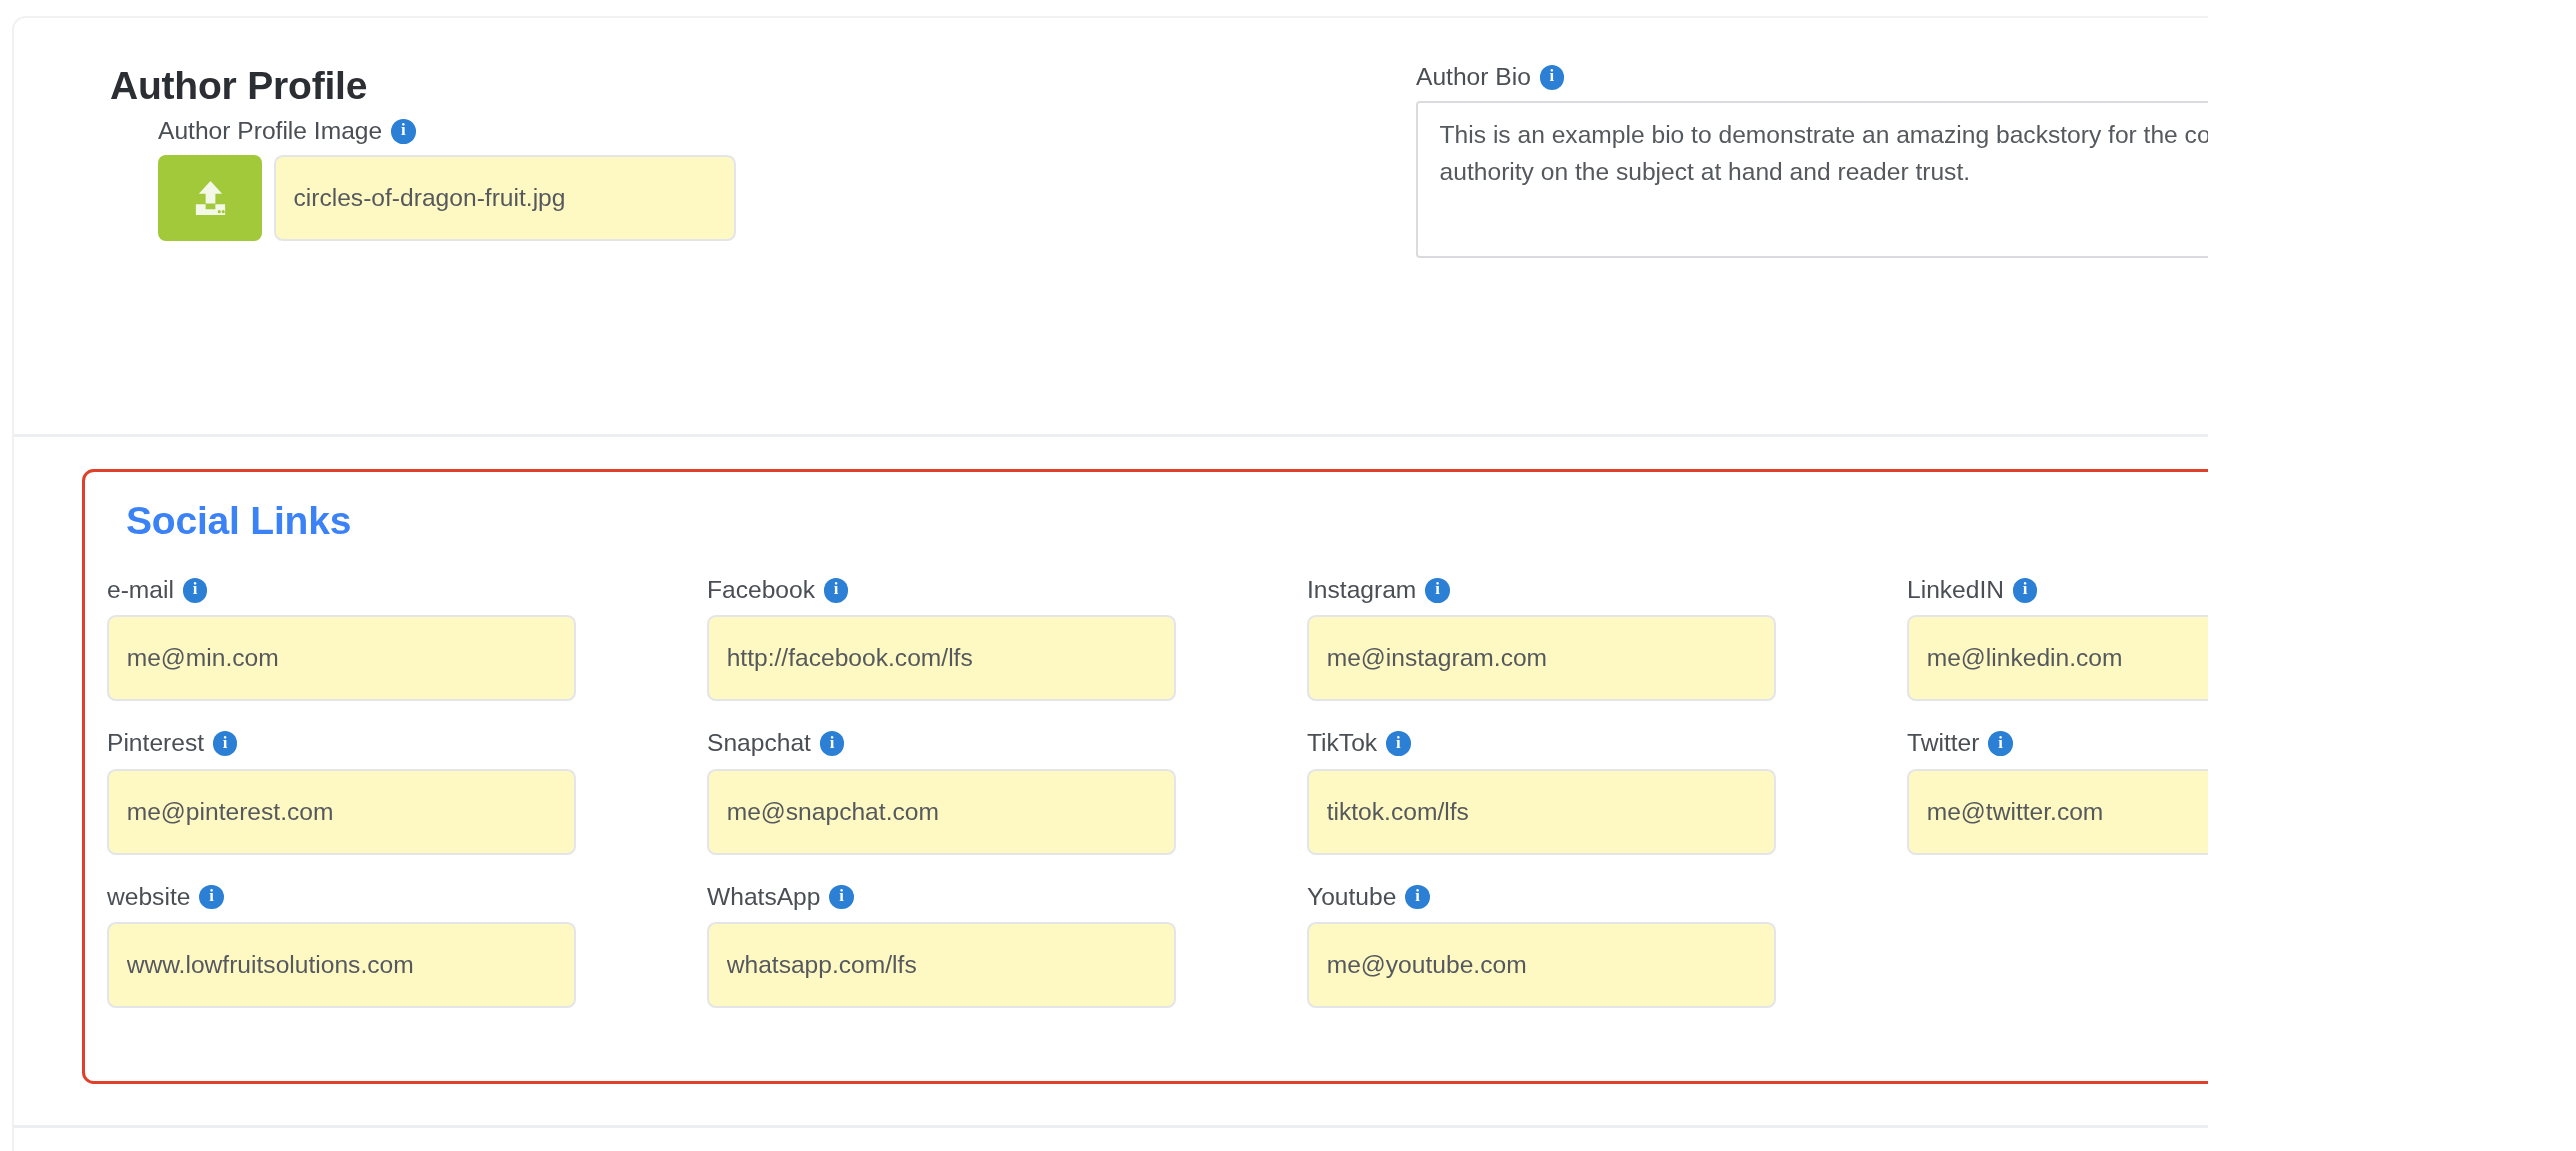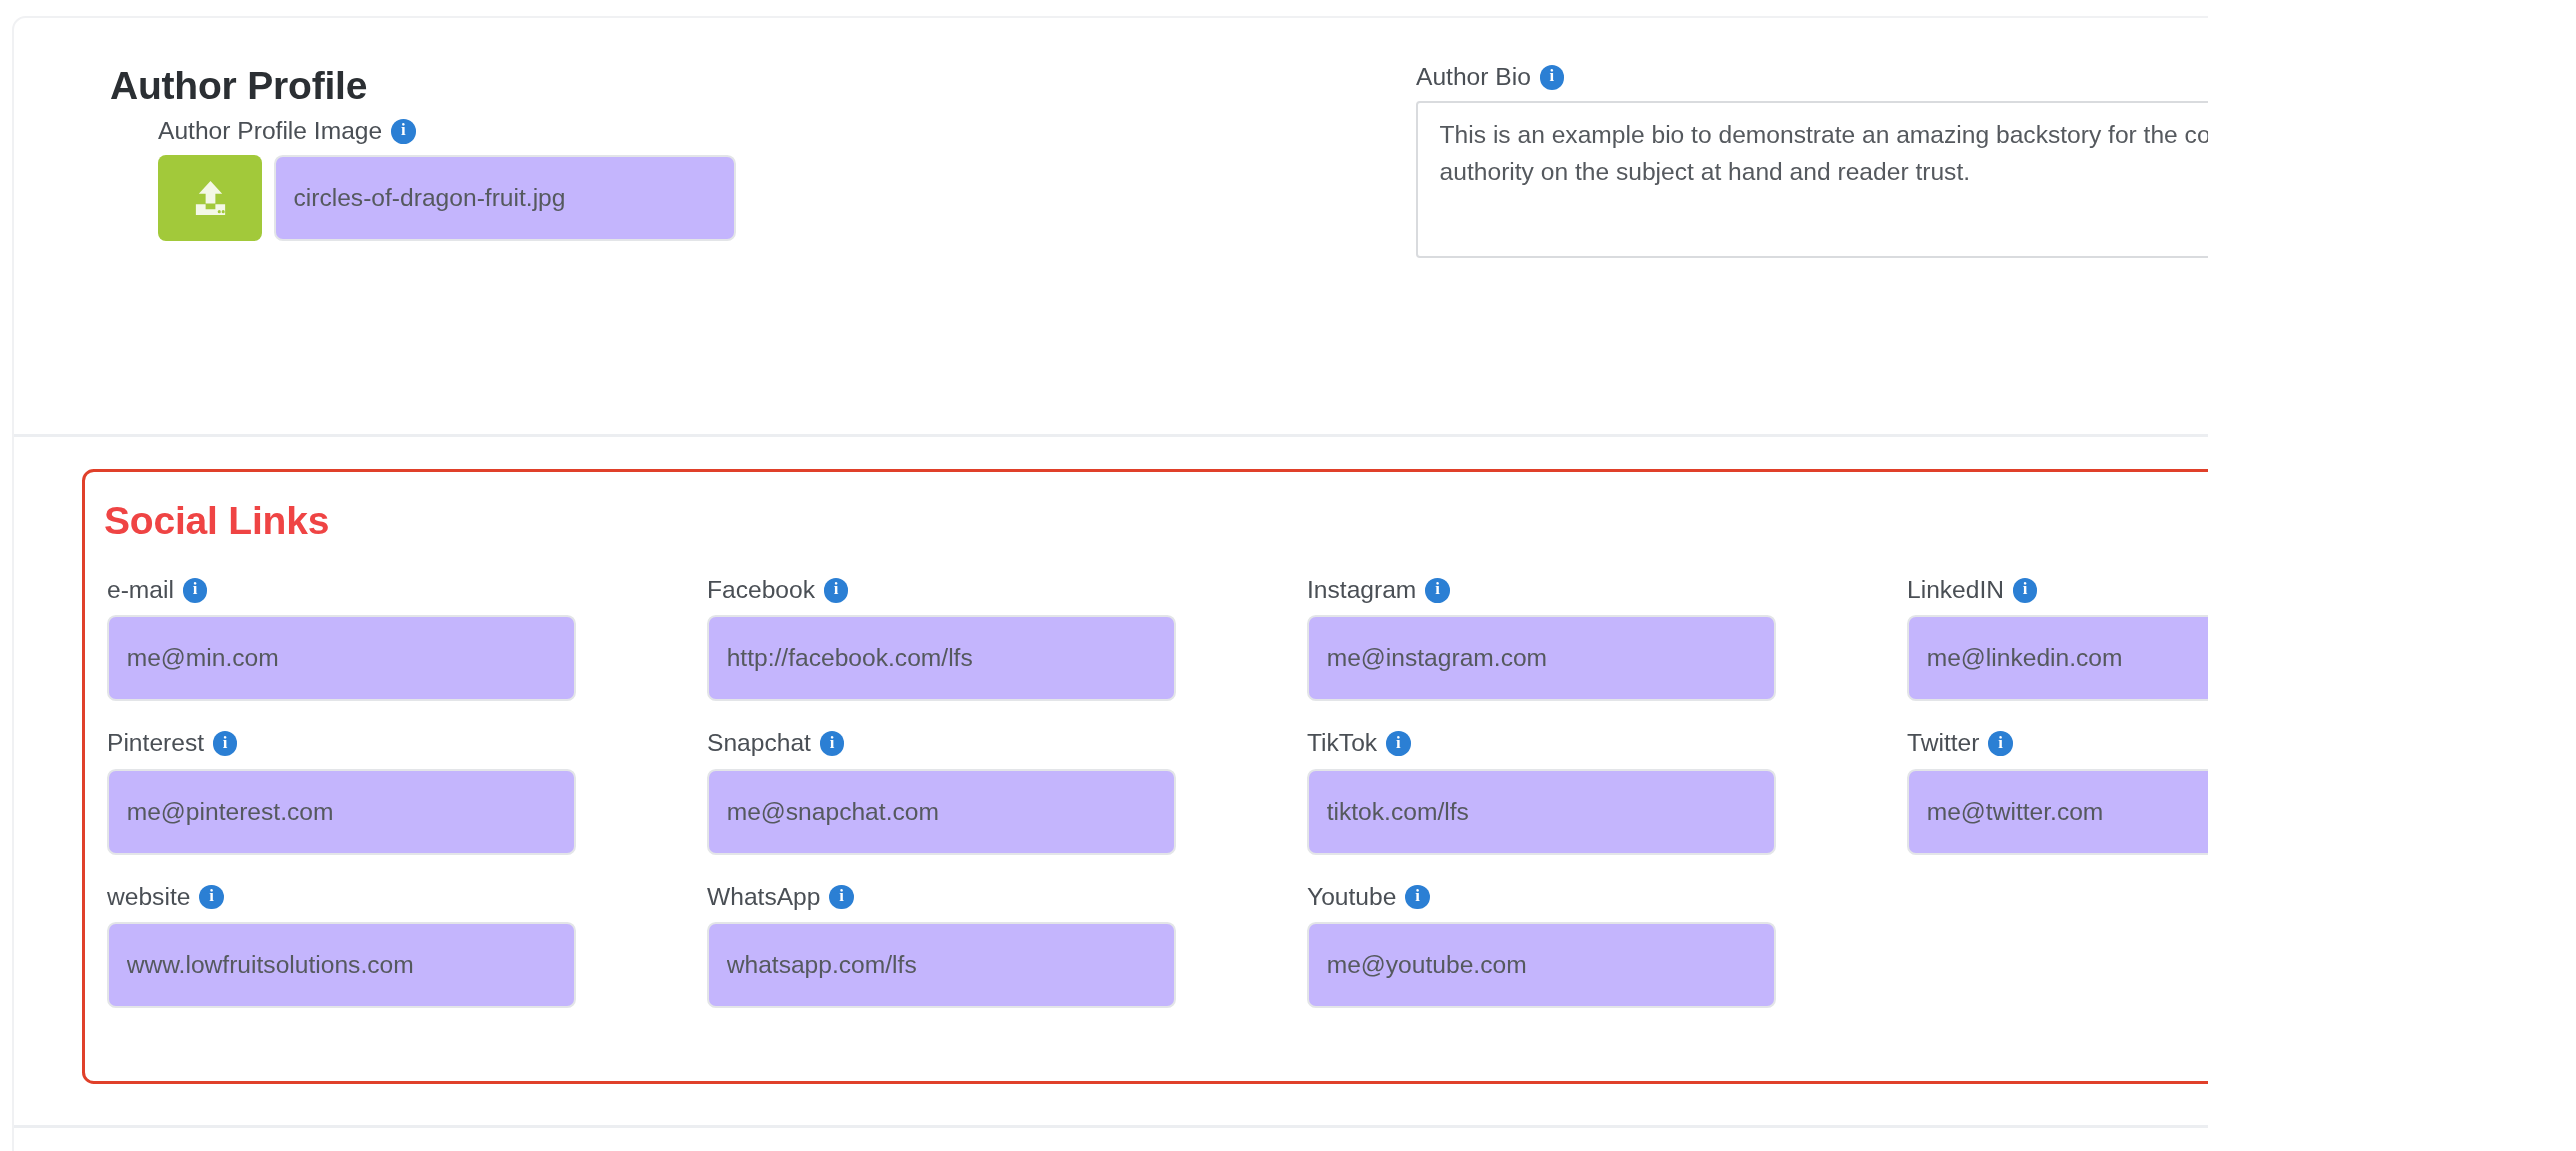--- a/index.html
+++ b/index.html
@@ -79,21 +79,21 @@
     background: #2b7fd4;
     color: #ffffff;
     font-size: 16.7px;
     font-weight: 700;
     font-family: "Liberation Serif", serif;
     line-height: 1;
     padding-bottom: 1px;
   }
 
   .text-input {
-    background: #c4b5fd;
+    background: #fef9c3;
     border: 2px solid #e3e5e8;
     border-radius: 8.8px;
     font-size: 24.6px;
     color: #55595e;
     font-family: "Liberation Sans", sans-serif;
     padding: 0 17.7px;
     outline: none;
   }
   .text-input::placeholder { color: #6a6e73; opacity: 1; }
 
@@ -158,25 +158,25 @@
     top: 469px;
     width: 2356px;
     height: 615px;
     border: 3.9px solid #e0402a;
     border-radius: 11.8px;
     background: #ffffff;
   }
 
   .social-title {
     position: absolute;
-    left: 19px;
+    left: 41px;
     top: 27.5px;
     font-size: 39px;
     font-weight: 700;
-    color: #ef4444;
+    color: #3b82f6;
     letter-spacing: -0.2px;
     line-height: 1.1;
     margin: 0;
   }
 
   .social-grid {
     position: absolute;
     left: 22px;
     top: 106px;
     width: 2303px;

